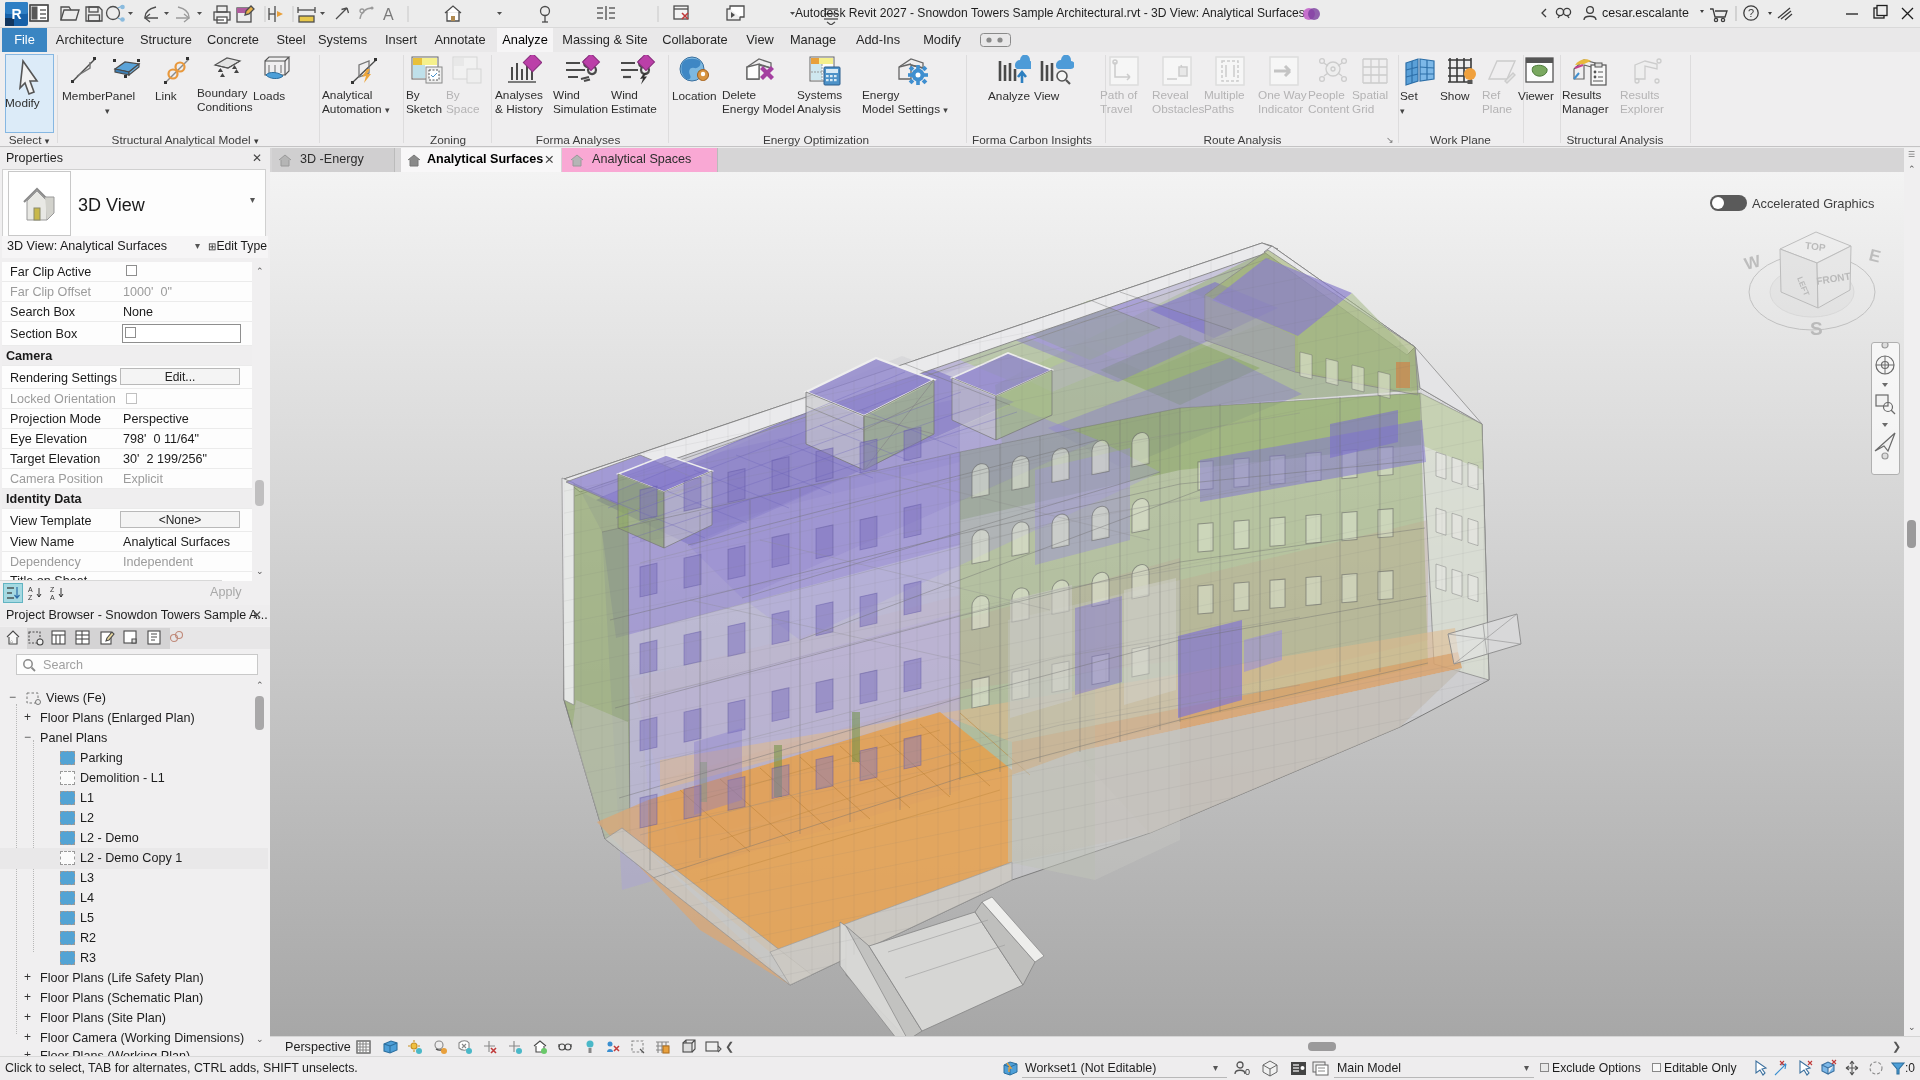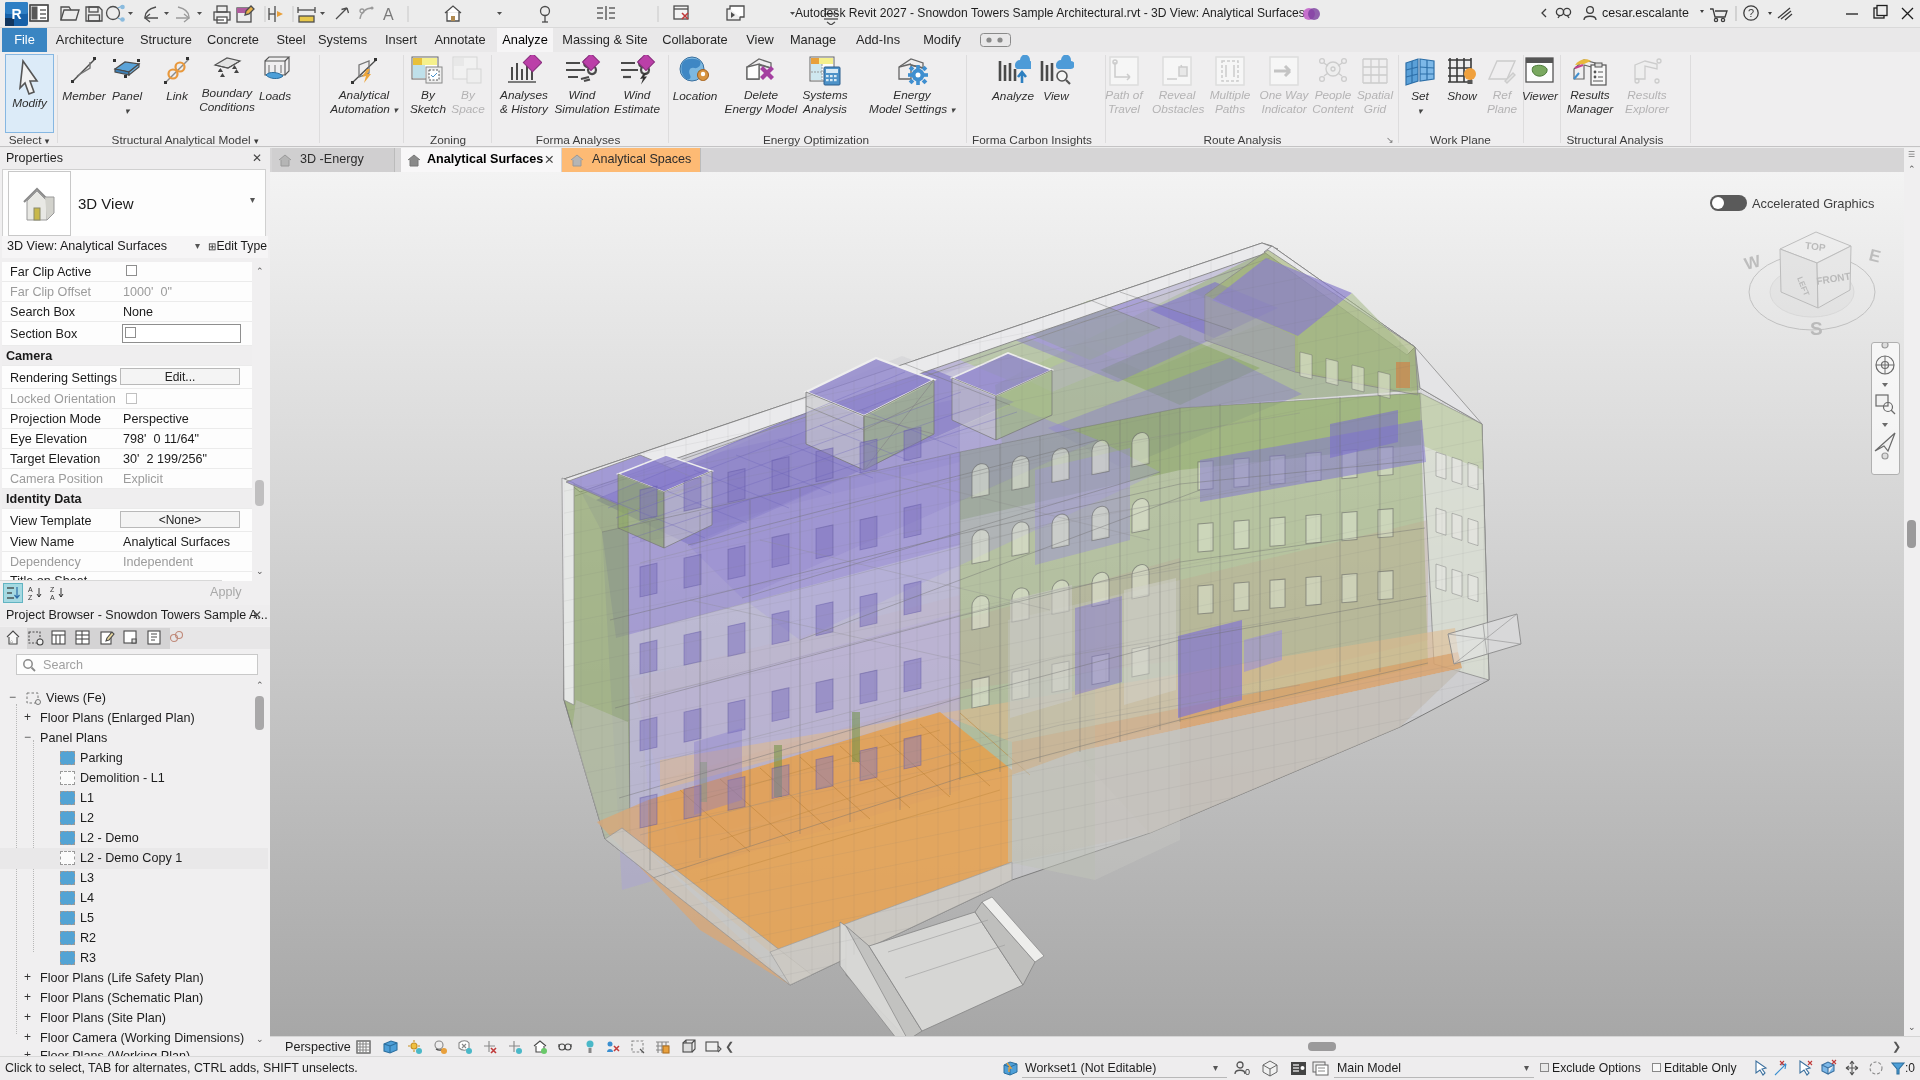--- a/index.html
+++ b/index.html
@@ -14,21 +14,21 @@
 
 #tabrow { position:absolute; left:0; top:28px; width:1920px; height:24px; background:#e9e8e9; }
 .rtab { position:absolute; top:0; height:24px; line-height:24px; font-size:12.8px; color:#262626; text-align:center; }
 #filetab { left:2px; width:45px; background:#3a85c2; color:#fff; }
 .activetab { background:#f6f5f6; }
 
 
 #ribbon { position:absolute; left:0; top:52px; width:1920px; height:95px; background:#efeeef; border-bottom:1px solid #c4c3c4; }
 .rsep { position:absolute; top:3px; width:1px; height:88px; background:#dddcdd; }
 .rlabel { position:absolute; top:81px; height:14px; font-size:11.8px; color:#3c3c3c; text-align:center; white-space:nowrap; }
-.ritem { position:absolute; top:3px; text-align:center; font-size:11.8px; color:#2e2e2e;font-style:italic; }
+.ritem { position:absolute; top:3px; text-align:left; font-size:11.8px; color:#2e2e2e; }
 .ritem .ic { display:block; margin:0 auto 2px auto; }
 .gray { color:#b4b3b4; }
 .rlbl2 { line-height:13.5px; }
 
 
 #leftcol { position:absolute; left:0; top:148px; width:270px; height:908px; background:#f0eff0; }
 .phead { position:absolute; left:0; width:270px; height:21px; background:#eeedee; font-size:12.5px; color:#1e1e1e; padding:3px 0 0 6px; }
 .pclose { position:absolute; right:8px; top:3px; font-size:12px; color:#444; }
 .prow { position:absolute; left:2px; width:250px; height:20px; font-size:12.6px; color:#1a1a1a; border-bottom:1px solid #ebebeb; background:#fdfdfd; }
 .prow .k { position:absolute; left:8px; top:3px; white-space:nowrap; }
@@ -571,21 +571,21 @@
   <div class="phead" style="top:0">Properties <span class="pclose">✕</span></div>
 
   <div class="abs" style="left:2px;top:21px;width:264px;height:69px;background:#fdfdfd;border:1px solid #d0d0d0"></div>
   <div class="abs" style="left:8px;top:23px;width:63px;height:65px;background:#fff;border:1px solid #c8c8c8"></div>
   <svg class="abs" style="left:21px;top:36px" width="38" height="42" viewBox="0 0 38 42">
     <path d="M3,18 L16,5 L29,18" fill="none" stroke="#8a8a8a" stroke-width="2"></path>
     <path d="M6,17 L6,36 L26,36 L26,17 L16,7 Z" fill="#e8e8e4" stroke="#999"></path>
     <path d="M26,36 L33,29 L33,13 L24,13" fill="#d2d2cc" stroke="#999"></path>
     <rect x="13" y="24" width="6" height="12" fill="#c8b84a" stroke="#8a8a6a"></rect>
   </svg>
-  <div class="abs" style="left:78px;top:47px;font-size:15px;color:#1a1a1a">3D View</div>
+  <div class="abs" style="left:78px;top:47px;font-size:18px;color:#1a1a1a">3D View</div>
   <div class="abs" style="left:250px;top:46px;color:#555;font-size:10px">▾</div>
 
   <div class="abs" style="left:2px;top:88px;width:266px;height:22px;background:#f6f5f6;font-size:12.6px;color:#1a1a1a">
       <span style="position:absolute;left:5px;top:3px">3D View: Analytical Surfaces</span>
     <span style="position:absolute;left:193px;top:4px;color:#555;font-size:10px">▾</span>
     <span style="position:absolute;left:206px;top:3px;font-size:12.2px;white-space:nowrap"><span style="font-size:10px">⊞</span>Edit Type</span>
   </div>
 
   <div class="prow" style="top:114px">
       <span class="k">Far Clip Active</span>
@@ -835,21 +835,21 @@
         </svg>
       <span class="abs" style="left:28px;top:4px">3D -Energy</span>
     </div>
     <div class="vtab" style="left:131px;width:160px;background:#f8f7f8;font-weight:bold;color:#000">
       <svg class="abs" style="left:6px;top:6px" width="15" height="13" viewBox="0 0 15 13">
           <path d="M1,6 L7,1 L13,6 M3,6 L3,12 L11,12 L11,6" fill="#8a8a8a" stroke="#777"></path>
         </svg>
       <span class="abs" style="left:26px;top:4px">Analytical Surfaces</span>
       <span class="abs" style="left:143px;top:4px;font-weight:normal;color:#444">✕</span>
     </div>
-    <div class="vtab" style="left:292px;width:139px;background:#fdba74;border-right:1px solid #bbb">
+    <div class="vtab" style="left:292px;width:156px;background:#f9a8d4;border-right:1px solid #bbb">
       <svg class="abs" style="left:8px;top:6px" width="15" height="13" viewBox="0 0 15 13">
           <path d="M1,6 L7,1 L13,6 M3,6 L3,12 L11,12 L11,6" fill="#b5b5b5" stroke="#999"></path>
         </svg>
       <span class="abs" style="left:30px;top:4px">Analytical Spaces</span>
     </div>
   </div>
   <div id="canvas">
     
     <svg id="bsvg" width="1634" height="864" viewBox="270 172 1634 864">
       <defs>

